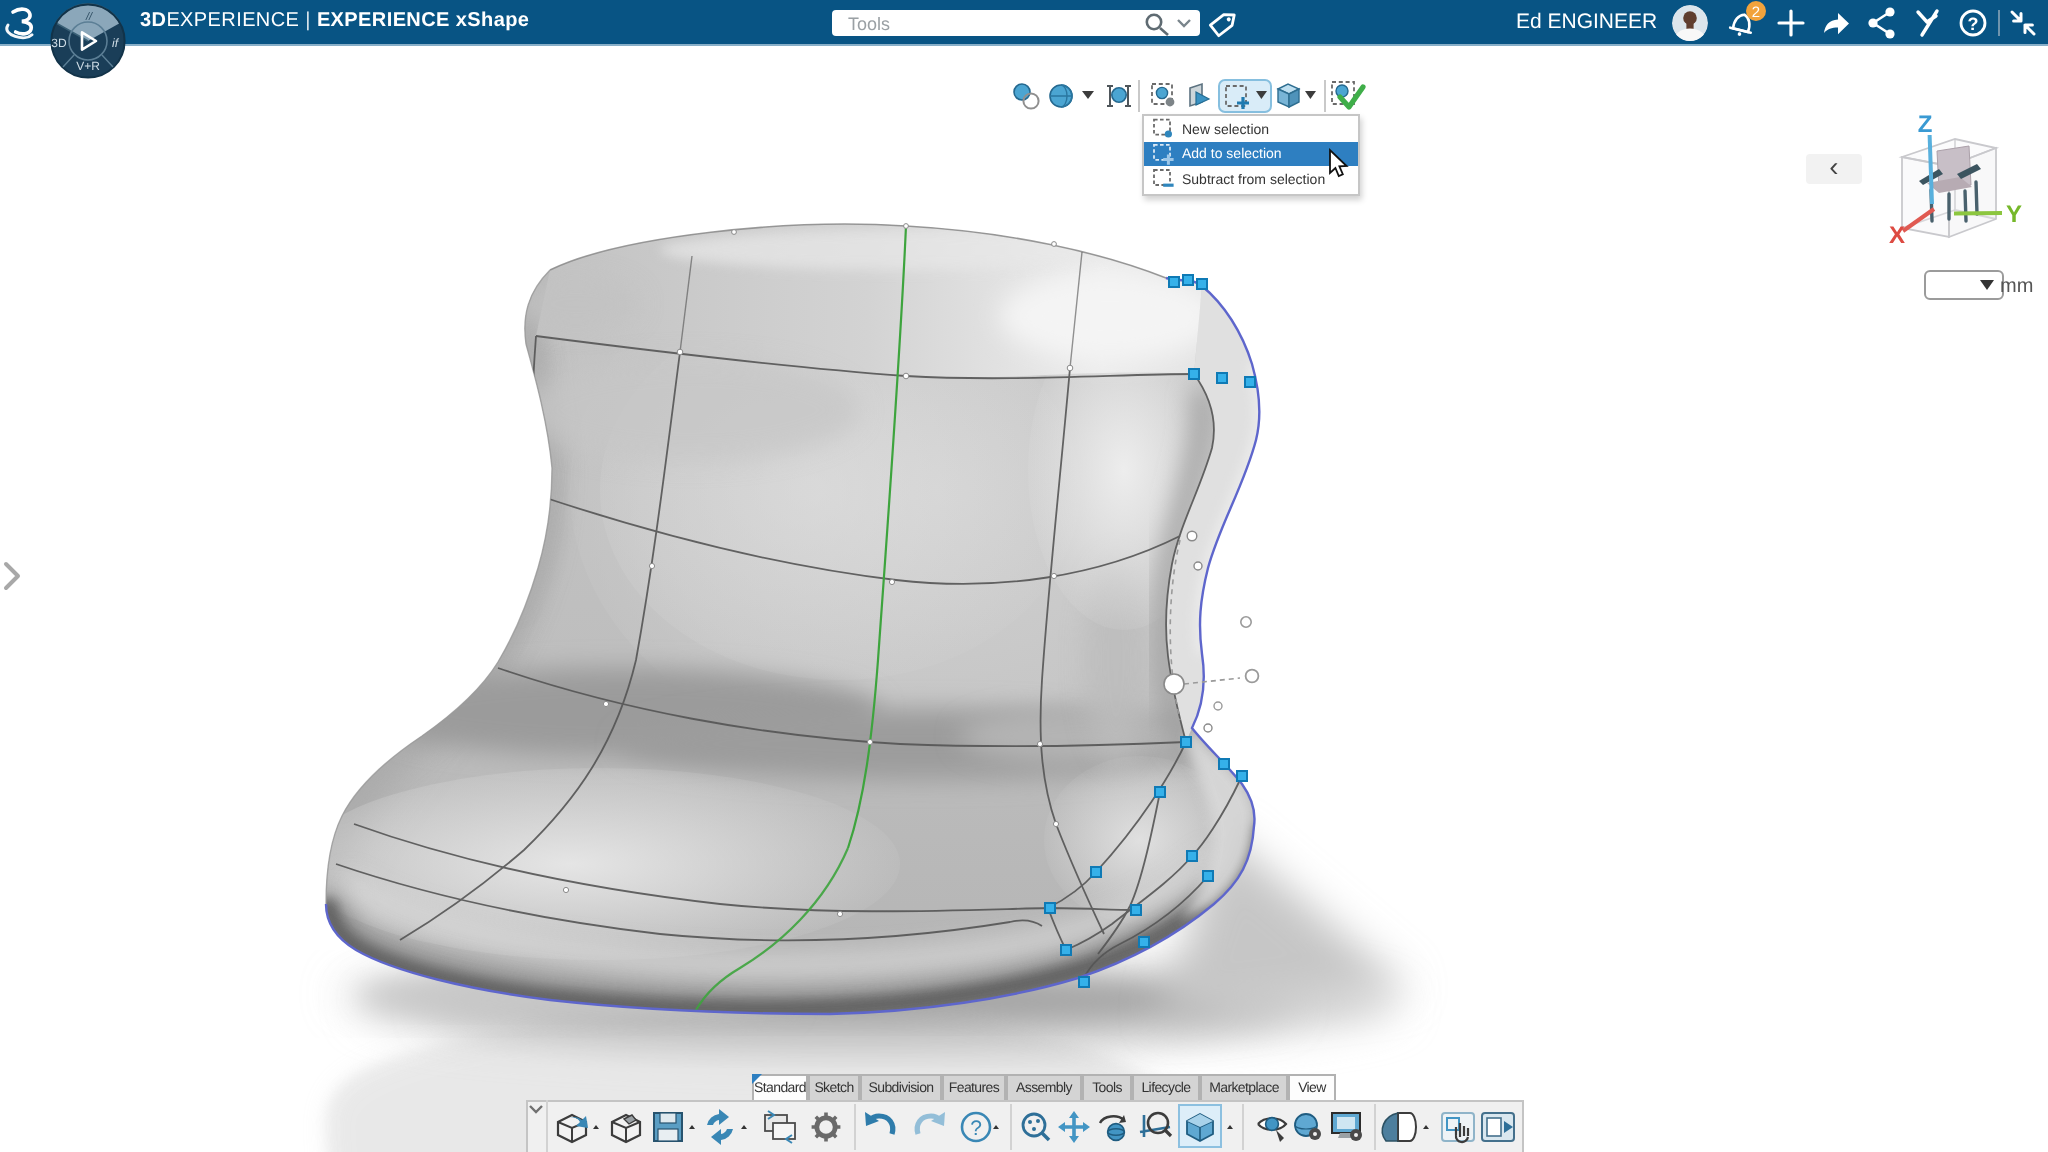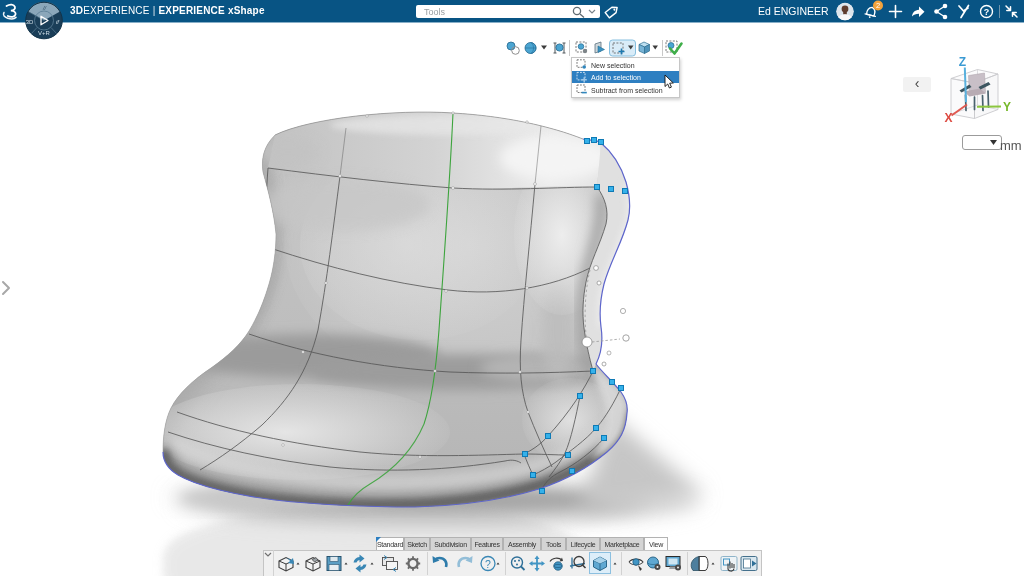--- a/index.html
+++ b/index.html
@@ -17,21 +17,21 @@
   #menu{left:571px;top:57px;width:107px;height:39px;background:#fff;border:1px solid #c6c6c6;
         box-shadow:1px 2px 3px rgba(0,0,0,.18);font-size:7px;color:#333;}
   .mrow{position:absolute;left:0;width:107px;height:12.6px;}
   .mrow .txt{position:absolute;left:19px;top:3.5px;white-space:nowrap;}
   #mrow2{top:12.6px;background:#2e7fc1;color:#fff;}
   
   #backbtn{left:903px;top:77px;width:28px;height:15px;background:#f2f2f2;border-radius:2px;
            color:#444;font-size:14px;text-align:center;line-height:13px;}
   #mmdd{left:962px;top:135px;width:38px;height:13px;background:#fff;border:1px solid #9b9b9b;
         border-radius:3px;}
-  #mmdd .t{position:absolute;left:6px;top:2px;font-size:13px;color:#555;padding-left:31px;}
+  #mmdd .t{position:absolute;left:6px;top:2px;font-size:10px;color:#555;padding-left:31px;}
   
   #tabstrip{left:368px;top:537px;height:14px;font-size:7px;color:#333;}
   .tab{position:absolute;top:0;height:13px;background:#d4d4d4;border:1px solid #b2b2b2;
        border-bottom:none;text-align:center;line-height:13px;white-space:nowrap;box-sizing:border-box;letter-spacing:-0.3px;}
   .tab.w{background:#fdfdfd;}
   
   #btoolbar{left:263px;top:550px;width:499px;height:26px;background:#f0f0f0;
             border:1px solid #c4c4c4;border-bottom:none;box-sizing:border-box;}
 </style>
 </head>

